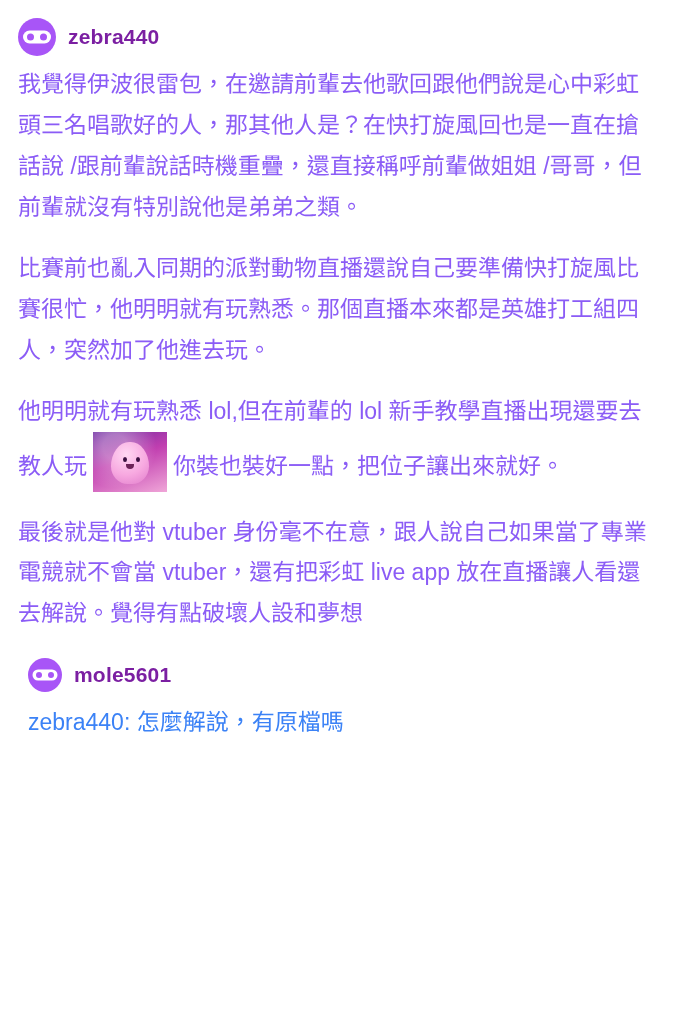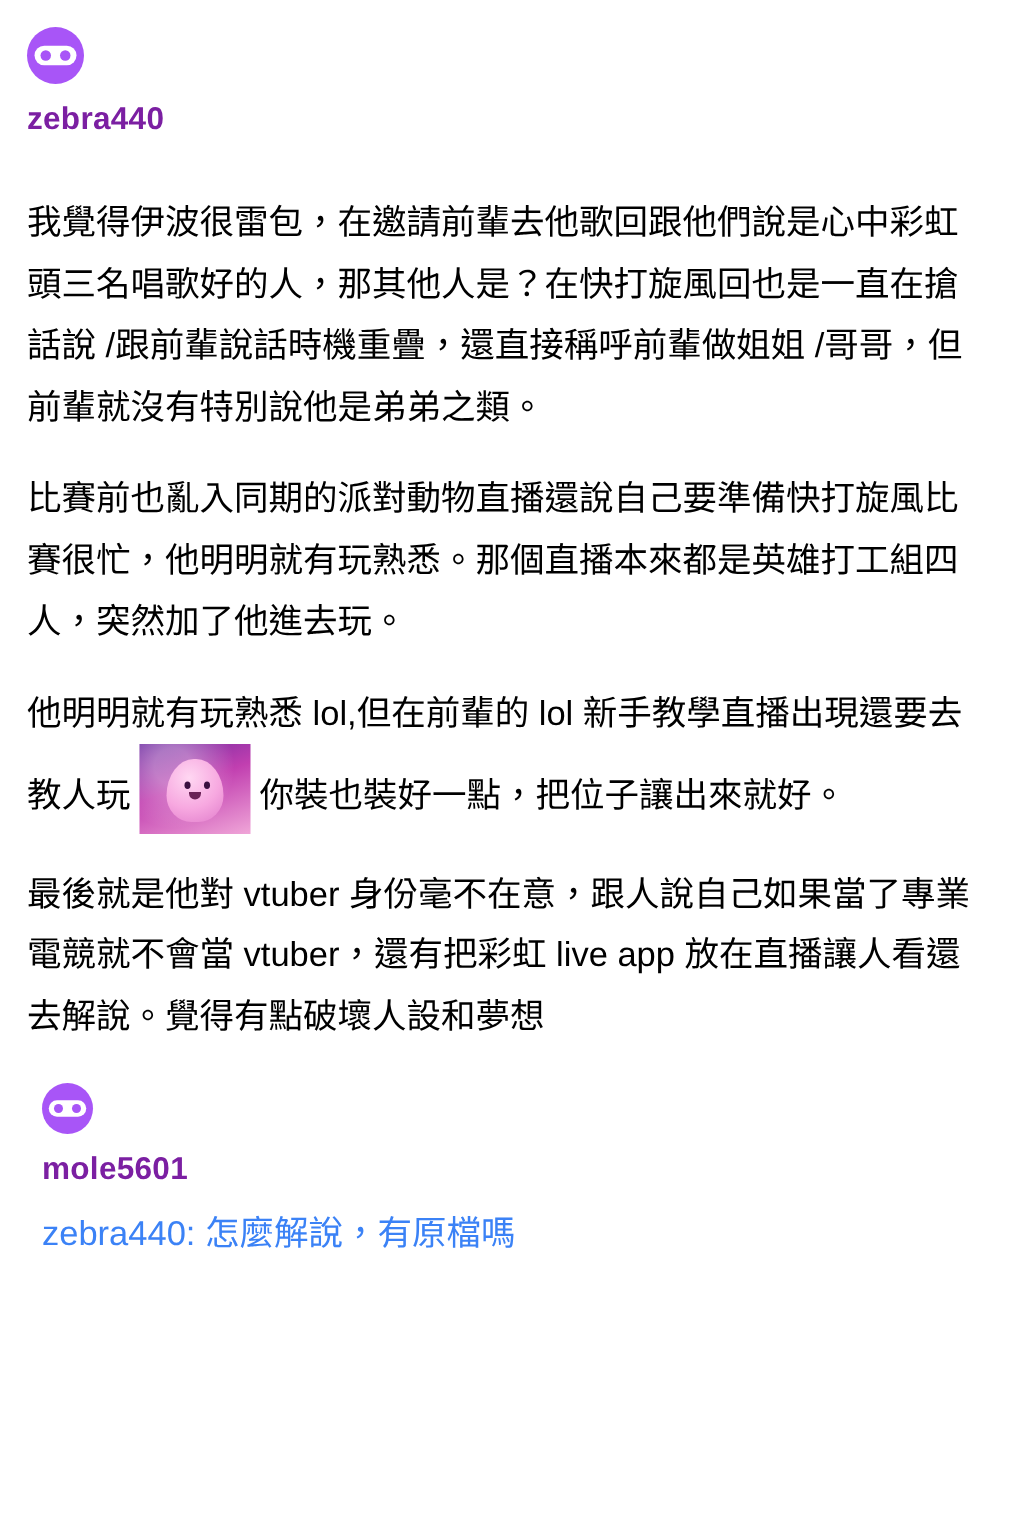--- a/index.html
+++ b/index.html
@@ -18,24 +18,24 @@
     background: #ffffff;
     overflow: hidden;
   }
 
   
   .post {
     padding: 0 18px 0 18px;
   }
   .post-header {
     display: flex;
+    align-items: center;
     gap: 12px;
     padding-top: 18px;
     padding-bottom: 8px;
-    flex-direction: column;
   }
   .avatar {
     width: 38px;
     height: 38px;
     border-radius: 50%;
     background: #a855f7;
     position: relative;
     flex: 0 0 auto;
     overflow: hidden;
   }
@@ -75,24 +75,23 @@
     color: #7b1fa2;
     font-size: 21px;
     font-weight: bold;
     letter-spacing: 0.2px;
     font-family: "Liberation Sans", sans-serif;
   }
 
   .body {
     font-size: 23px;
     line-height: 1.78;
-    color: #000000;
+    color: #8b5cf6;
     font-family: "Liberation Sans", sans-serif;
     word-break: break-word;
-    margin-top: 28px;
   }
   .body p {
     margin: 0 0 20px 0;
   }
   .body p:last-child { margin-bottom: 0; }
 
   .inline-emote {
     display: inline-block;
     width: 74px;
     height: 60px;

